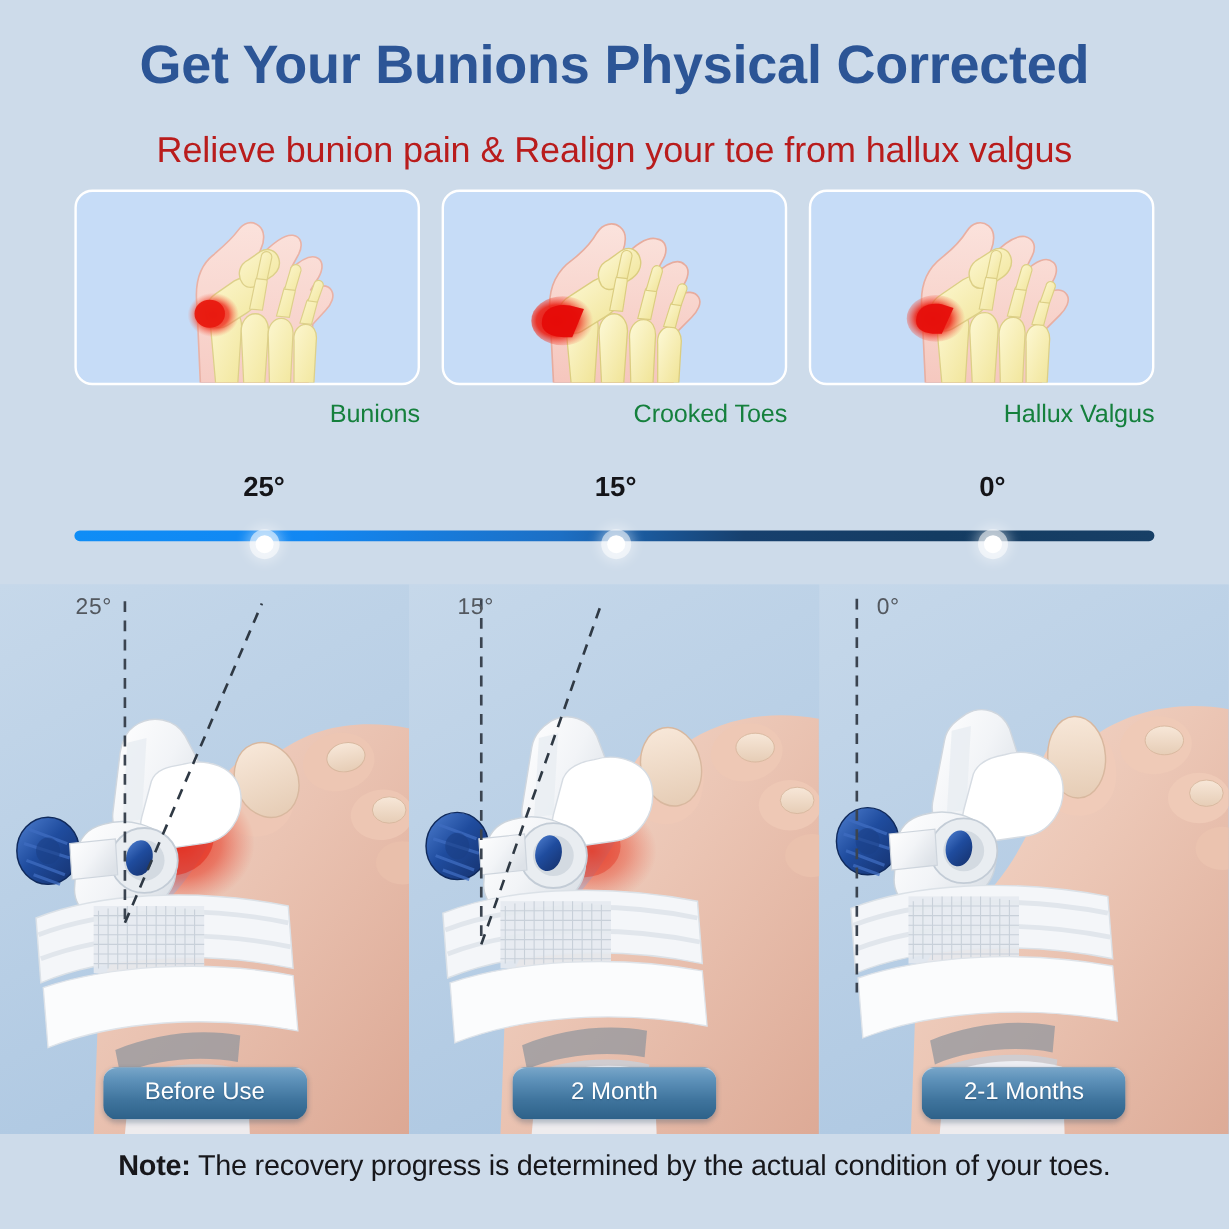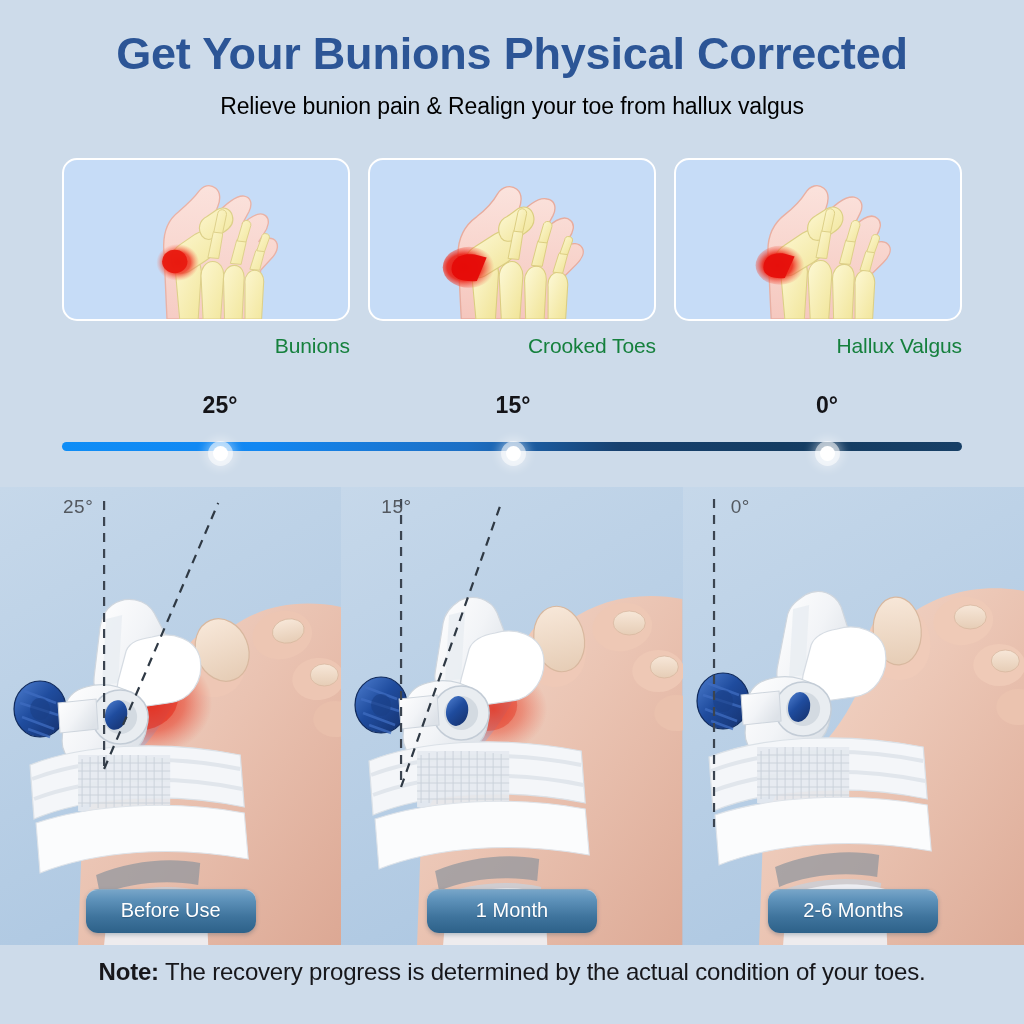--- a/index.html
+++ b/index.html
@@ -25,23 +25,23 @@
   #header { position: absolute; left: 0; top: 30px; width: 1024px; text-align: center; }
   #title {
     font-size: 45px;
     font-weight: bold;
     color: #2c5596;
     letter-spacing: -0.2px;
     line-height: 1.08;
     margin: 0;
   }
   #subtitle {
-    font-size: 23px;
-    color: #000000;
-    margin-top: 14px;
+    font-size: 30px;
+    color: #b91c1c;
+    margin-top: 30px;
     letter-spacing: -0.1px;
   }
 
   
   #cards {
     position: absolute;
     left: 62px;
     top: 158px;
     width: 900px;
     display: flex;
@@ -476,21 +476,21 @@
         </g>
         <path d="M34 332 C88 314 168 308 244 322 L248 368 C172 354 94 360 38 382 Z" fill="#fbfcfd" stroke="#dee3e9" stroke-width="1.1"></path>
         <path d="M94 384 C128 370 166 366 198 372 L196 394 C164 388 126 392 98 404 Z" fill="#8d949c" opacity="0.7"></path>
         <path d="M94 410 C126 396 168 392 200 400 L198 414 C166 406 126 410 98 424 Z" fill="#c9d0d8" opacity="0.8"></path>
         <path d="M106 412 C138 400 174 398 204 406 L206 458 L102 458 Z" fill="#eef1f5" opacity="0.9"></path>
 
         <line x1="60" y1="12" x2="60" y2="300" stroke="#3b4450" stroke-width="2.2" stroke-dasharray="9 7"></line>
         <line x1="60" y1="300" x2="160" y2="16" stroke="#2f3944" stroke-width="2.2" stroke-dasharray="9 7"></line>
       </svg>
       <div class="ang-text" style="left:40px; top:9px;">15°</div>
-      <div class="cap">1 Month</div>
+      <div class="cap">2 Month</div>
     </div>
 
     <div class="photo">
       <svg class="photo-art" viewBox="0 0 341 458" preserveAspectRatio="none">
         <defs>
           <linearGradient id="bg3" x1="0" y1="0" x2="0.4" y2="1">
             <stop offset="0%" stop-color="#c6d8ea"></stop>
               <stop offset="100%" stop-color="#aec8e2"></stop>
           </linearGradient>
           <linearGradient id="sk3" x1="0" y1="0" x2="1" y2="1">
@@ -551,21 +551,21 @@
           <path d="M74 268 h92 M74 276 h92 M74 284 h92 M74 292 h92 M74 300 h92 M74 308 h92"></path>
         </g>
         <path d="M32 328 C86 310 166 304 244 318 L248 364 C172 350 92 356 36 378 Z" fill="#fbfcfd" stroke="#dee3e9" stroke-width="1.1"></path>
         <path d="M92 380 C126 366 164 362 196 368 L194 390 C162 384 124 388 96 400 Z" fill="#8d949c" opacity="0.7"></path>
         <path d="M92 406 C124 392 166 388 198 396 L196 410 C164 402 124 406 96 420 Z" fill="#c9d0d8" opacity="0.8"></path>
         <path d="M104 408 C136 396 172 394 202 402 L204 458 L100 458 Z" fill="#eef1f5" opacity="0.9"></path>
 
         <line x1="31" y1="12" x2="31" y2="340" stroke="#3b4450" stroke-width="2.2" stroke-dasharray="9 7"></line>
       </svg>
       <div class="ang-text" style="left:48px; top:9px;">0°</div>
-      <div class="cap">2-6 Months</div>
+      <div class="cap">2-1 Months</div>
     </div>
 
   </div>
 
   <div id="note">
     <b>Note:</b><span> The recovery progress is determined by the actual condition of your toes.</span>
   </div>
 
 </div>
 

